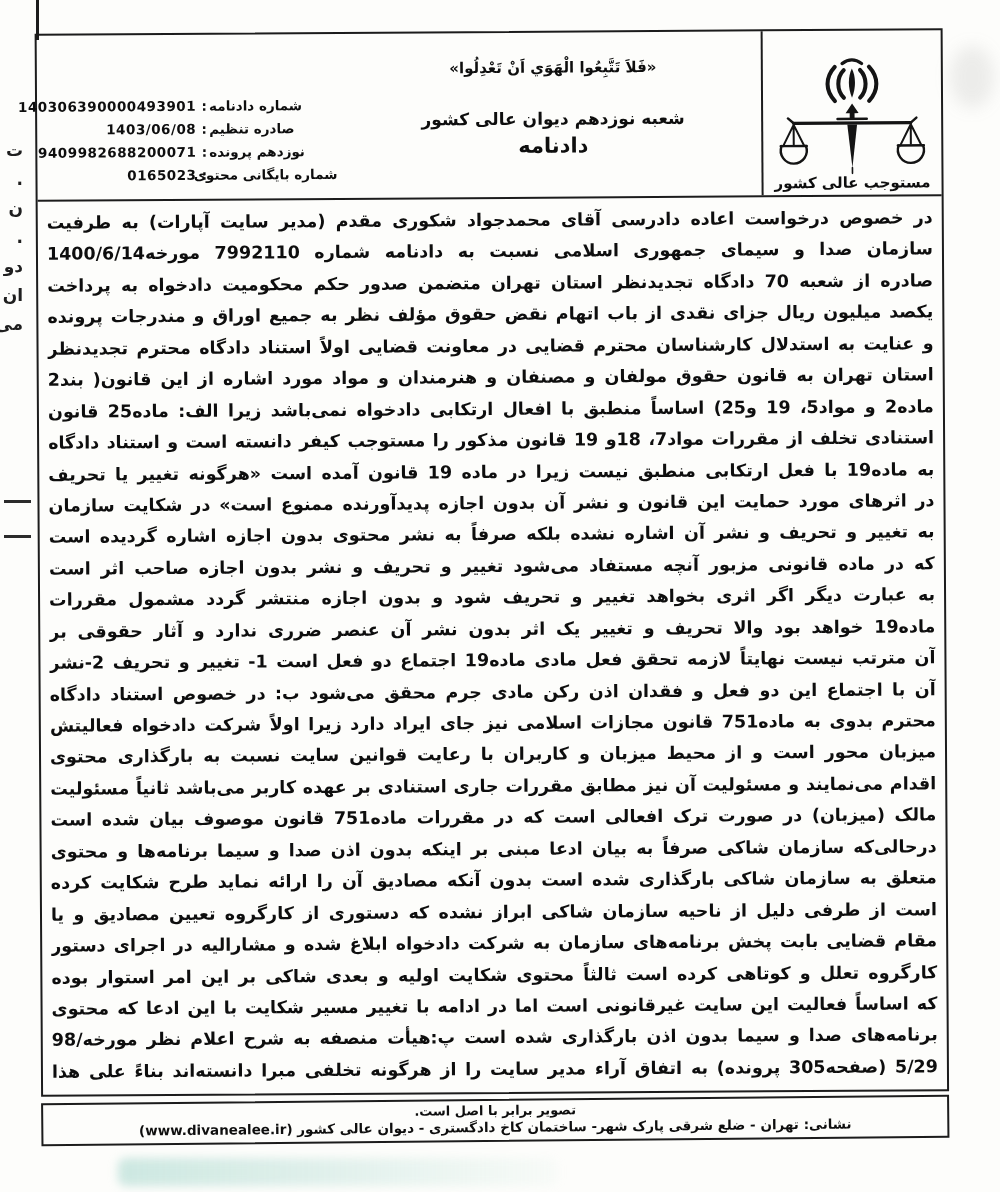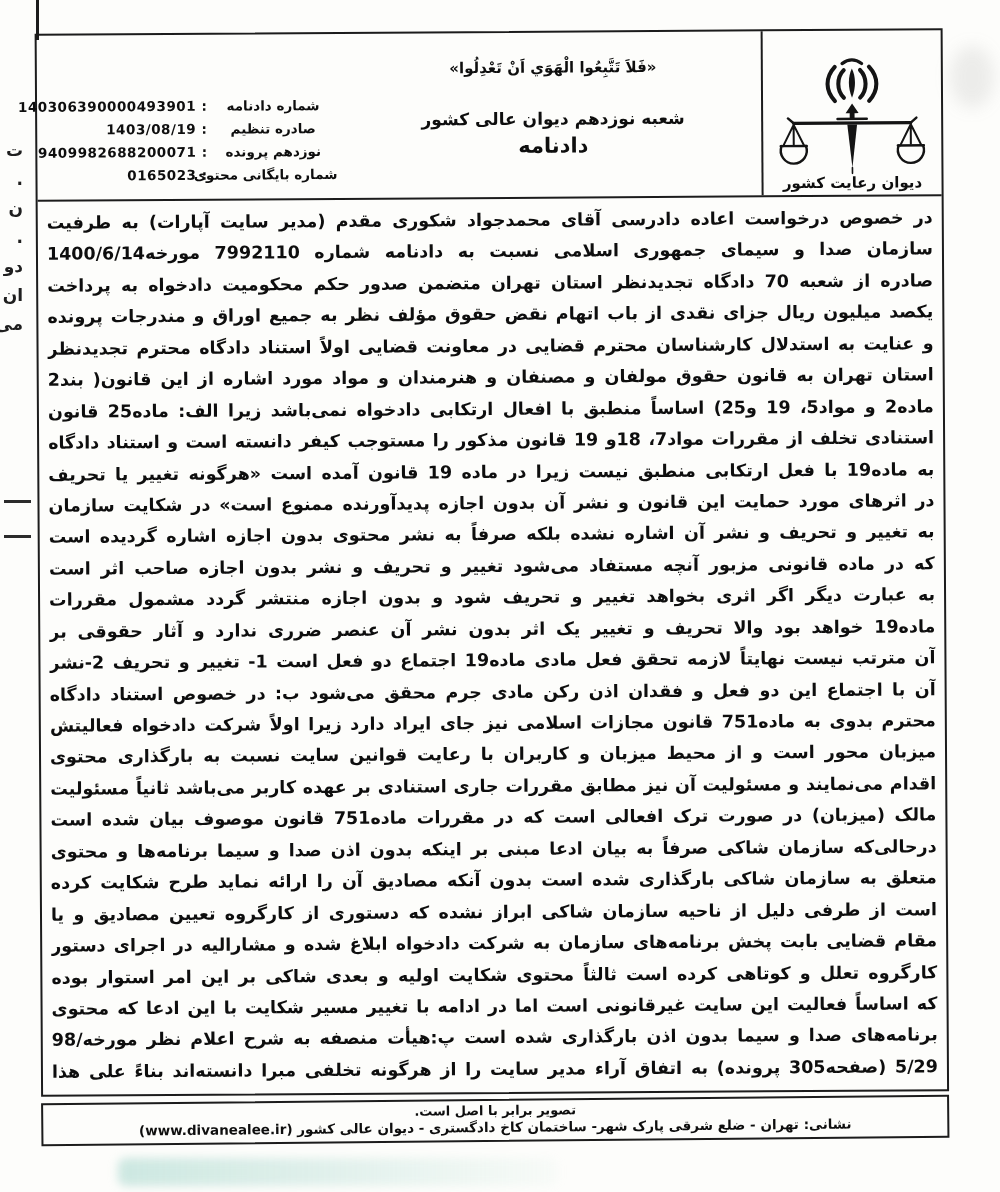--- a/index.html
+++ b/index.html
@@ -19,21 +19,21 @@
   
   .header { display:flex; direction:rtl; height:166px; border-bottom:2.5px solid #1c1c1c; }
   .logo-box { width:180px; border-left:2.5px solid #1c1c1c; display:flex; flex-direction:column; align-items:center; justify-content:flex-end; padding:8px 4px 3px; }
   .logo-caption { font-weight:bold; font-size:15px; margin-top:-2px; }
   .center-block { flex:1; text-align:center; padding-top:26px; }
   .verse { font-weight:bold; font-size:15px; }
   .branch { font-weight:bold; font-size:17px; margin-top:32px; }
   .doc-type { font-weight:bold; font-size:21px; margin-top:5px; letter-spacing:1px; }
   .meta-block { width:308px; padding:60px 8px 0 16px; }
   .meta-row { display:grid; grid-template-columns:128px 10px auto; direction:rtl; font-size:13.5px; font-weight:bold; line-height:23px; }
-  .m-label { text-align:center; white-space:nowrap; }
+  .m-label { text-align:left; white-space:nowrap; }
   .m-colon { text-align:center; }
   .m-value { text-align:right; padding-right:3px; letter-spacing:.5px; }
 
   
   .body-box { padding:6px 9px 7px 9px; }
   .bline {
     font-size:17.5px; font-weight:bold;
     height:31.45px; line-height:31.45px;
     text-align:justify; text-align-last:justify;
     overflow:hidden; white-space:normal;
@@ -105,39 +105,39 @@
 
               <path d="M18,87 L5,113 M18,87 L31,113 M18,88 L18,111" stroke-width="2.5"></path>
               <path d="M162,87 L149,113 M162,87 L175,113 M162,88 L162,111" stroke-width="2.5"></path>
 
               <path d="M2,113 L34,113" stroke-width="3"></path>
               <path d="M3,113 A16,16 0 1 0 33,113" stroke-width="3"></path>
               <path d="M146,113 L178,113" stroke-width="3"></path>
               <path d="M147,113 A16,16 0 1 0 177,113" stroke-width="3"></path>
             </g>
           </svg>
-          <div class="logo-caption">دیوان رعایت کشور</div>
+          <div class="logo-caption">مستوجب عالی کشور</div>
         </div>
 
         <div class="center-block">
           <div class="verse">«فَلاَ تَتَّبِعُوا الْهَوَي اَنْ تَعْدِلُوا»</div>
           <div class="branch">شعبه نوزدهم دیوان عالی کشور</div>
           <div class="doc-type">دادنامه</div>
         </div>
 
         <div class="meta-block">
             <div class="meta-row">
               <span class="m-label">شماره دادنامه</span>
               <span class="m-colon">:</span>
               <span class="m-value">140306390000493901</span>
             </div>
             <div class="meta-row">
               <span class="m-label">صادره تنظیم</span>
               <span class="m-colon">:</span>
-              <span class="m-value">1403/08/19</span>
+              <span class="m-value">1403/06/08</span>
             </div>
             <div class="meta-row">
               <span class="m-label">نوزدهم پرونده</span>
               <span class="m-colon">:</span>
               <span class="m-value">9409982688200071</span>
             </div>
             <div class="meta-row">
               <span class="m-label">شماره بایگانی محتوی</span>
               <span class="m-colon">:</span>
               <span class="m-value">0165023</span>

